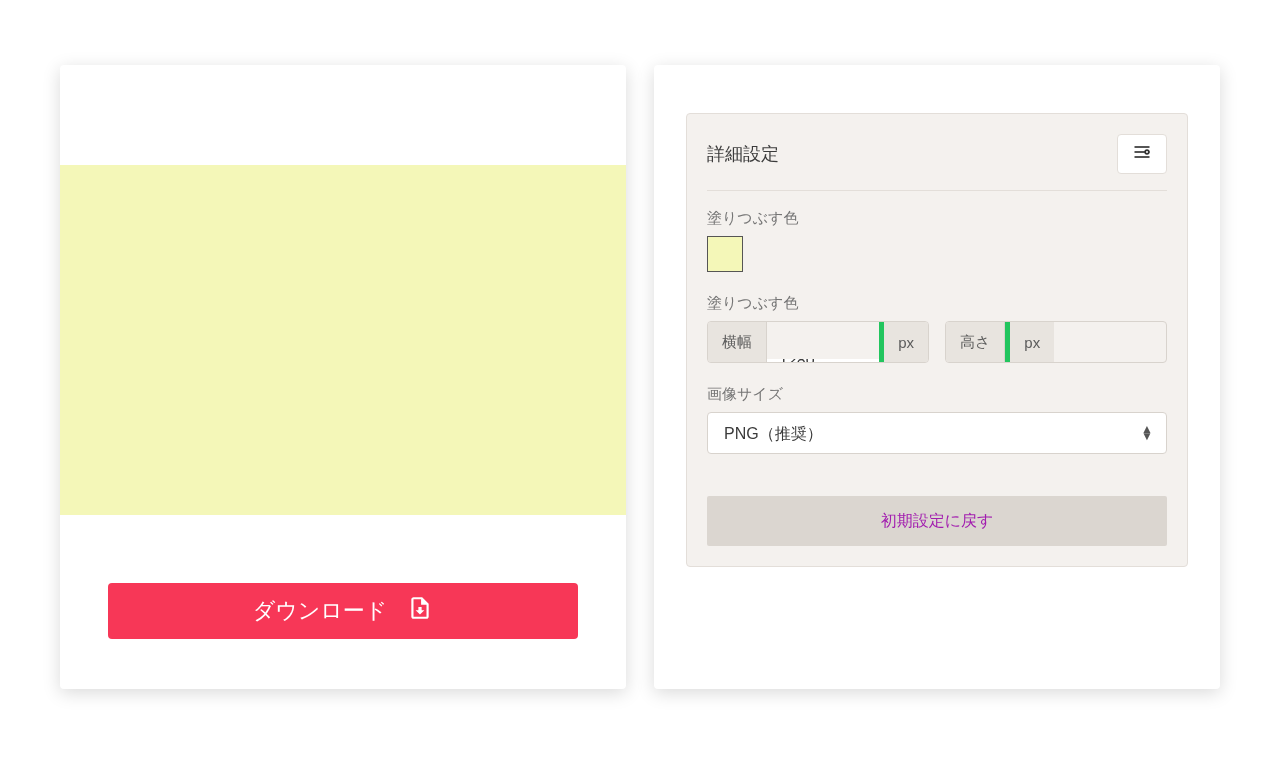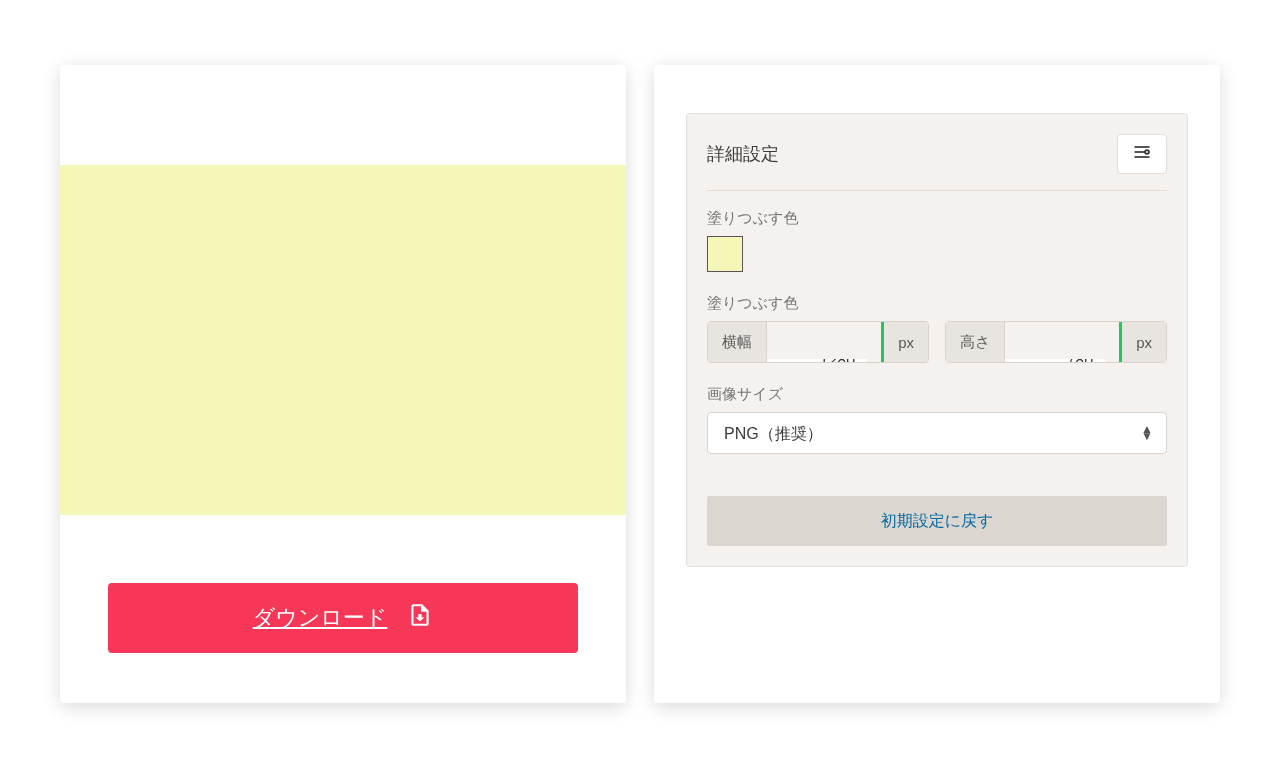--- a/index.html
+++ b/index.html
@@ -29,31 +29,30 @@
     margin-top: 100px;
     height: 350px;
     background: #F4F7B8;
   }
   .btn-row {
     margin-top: 68px;
     padding: 0 48px;
   }
   .btn {
     width: 100%;
-    height: 70px;
+    height: 56px;
     border: none;
     border-radius: 4px;
     font-size: 22px;
     color: #fff;
     display: flex;
     align-items: center;
     justify-content: center;
     gap: 20px;
     cursor: pointer;
-    text-decoration: underline;
   }
   .btn-download { background: #F73757; }
   .btn-create { background: #FB8A98; }
   .icon-svg { width: 26px; height: 26px; fill: #fff; }
   .icon-svg.sm { width: 22px; height: 22px; }
 
   .settings {
     background: #F4F1EE;
     border: 1px solid #e3ded9;
     border-radius: 4px;
@@ -114,27 +113,26 @@
     background: #e8e4df;
     color: #5c5c5c;
     font-size: 15px;
     padding: 0 14px;
     display: flex;
     align-items: center;
     border-right: 1px solid #d8d3cd;
   }
   .igroup .addon.r {
     border-right: none;
-    border-left: 3px solid #22c55e;
-    margin-left: 14px;
+    border-left: 5px solid #22c55e;
   }
   .igroup input {
     flex: 1;
     border: none;
-    text-align: right;
+    text-align: left;
     padding: 0 12px;
     font-size: 16px;
     color: #3b3b3b;
     background: #fff;
     outline: none;
     width: 40px;
     margin-top: 37px;
   }
   .select-wrap {
     position: relative;
@@ -163,21 +161,21 @@
     color: #555;
     line-height: 0.6;
   }
   .reset-btn {
     width: 100%;
     height: 50px;
     background: #dbd6d0;
     border: none;
     border-radius: 2px;
     font-size: 16px;
-    color: #0369a1;
+    color: #a21caf;
     margin-top: 20px;
     cursor: pointer;
   }
   .right .btn-row { margin-top: 50px; }
 </style>
 </head>
 <body>
 
 <div class="wrap">
 
@@ -220,21 +218,20 @@
       <div class="group">
         <span class="label">塗りつぶす色</span>
         <div class="size-row">
           <div class="igroup">
             <span class="addon">横幅</span>
             <input type="text" value="1280" style="">
             <span class="addon r">px</span>
           </div>
           <div class="igroup">
             <span class="addon">高さ</span>
-            <input type="text" value="780" style="">
             <span class="addon r">px</span>
           </div>
         </div>
       </div>
 
       <div class="group">
         <span class="label">画像サイズ</span>
         <div class="select-wrap">
           <select class="select">
             <option>PNG（推奨）</option>

